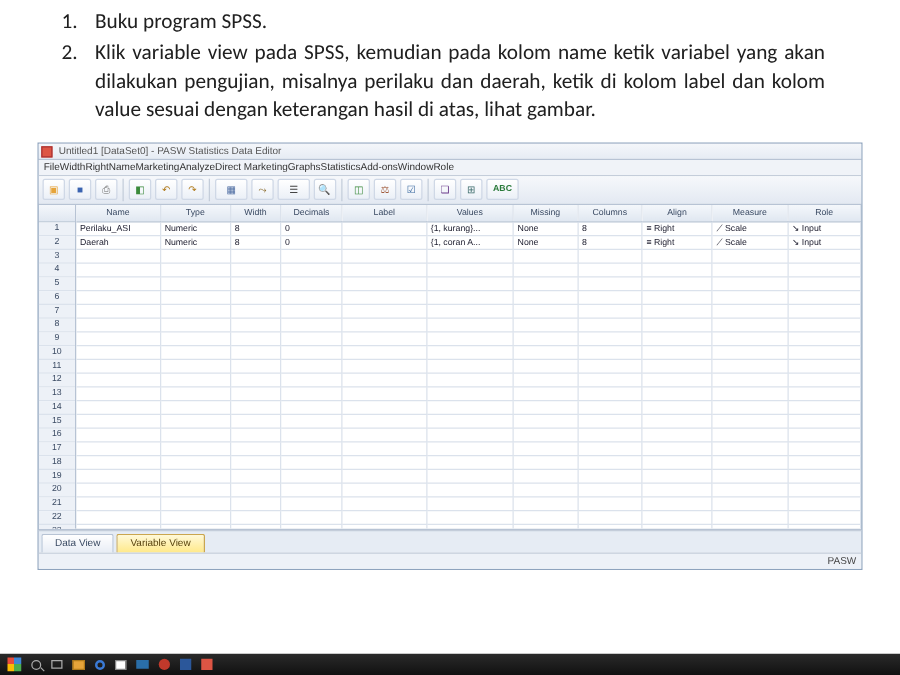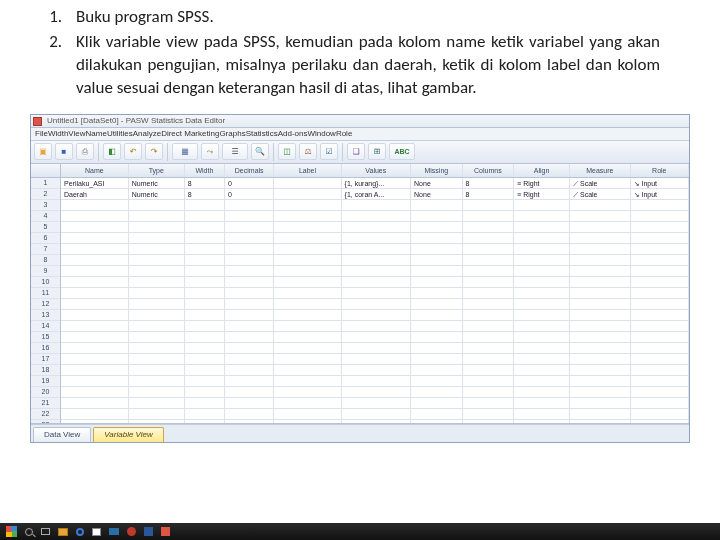--- a/index.html
+++ b/index.html
@@ -142,21 +142,20 @@
     border-bottom: none;
     margin: 2px 0 0 2px;
     background: linear-gradient(#fff,#e8edf5);
     color: #3a4a63;
     border-radius: 2px 2px 0 0;
   }
   .tab.active {
     background: linear-gradient(#fff9d8,#ffe98a);
     border-color: #caa64e;
     color: #5a4510;
-    font-style: italic;
   }
   .statusbar {
     display: flex;
     justify-content: flex-end;
     padding: 2px 4px;
     font-size: 8px;
     background: #edf1f7;
     border-top: 1px solid #c4cdda;
     color: #444;
   }
@@ -194,23 +193,23 @@
   </ol>
 </div>
 
 <div class="spss-shot">
   <div class="appicon"></div>
   <div class="app-title">Untitled1 [DataSet0] - PASW Statistics Data Editor</div>
 
   <div class="menubar">
     <span>File</span>
     <span>Width</span>
-    <span>View</span>
+    <span>Right</span>
     <span>Name</span>
-    <span>Utilities</span>
+    <span>Marketing</span>
     <span>Analyze</span>
     <span>Direct Marketing</span>
     <span>Graphs</span>
     <span>Statistics</span>
     <span>Add-ons</span>
     <span>Window</span>
     <span>Role</span>
   </div>
 
   <div class="toolbar">
@@ -629,20 +628,23 @@
           </tbody>
       </table>
     </div>
   </div>
 
   <div class="tabs">
     <div class="tab">Data View</div>
     <div class="tab active">Variable View</div>
   </div>
 
+  <div class="statusbar">
+    <span>PASW</span>
+  </div>
 </div>
 
 <div class="taskbar">
   <span class="glyph" style="display:inline-block;width:11px;height:11px;background:conic-gradient(#3f87d6 0 25%,#4cae4f 0 50%,#fbbc05 0 75%,#e74c3c 0)"></span>
   <span class="glyph" style="border:1px solid #aaa;border-radius:50%;width:8px;height:8px;position:relative">
       <span style="position:absolute;left:6px;top:6px;width:4px;height:1px;background:#aaa;transform:rotate(45deg)"></span>
     </span>
   <span class="glyph" style="border:1px solid #aaa;width:9px;height:7px"></span>
   <span class="glyph" style="background:#e6a43a;width:10px;height:8px;border:1px solid #b07a1a"></span>
   <span class="glyph" style="border:2px solid #3a7ad6;border-radius:50%;width:8px;height:8px"></span>

